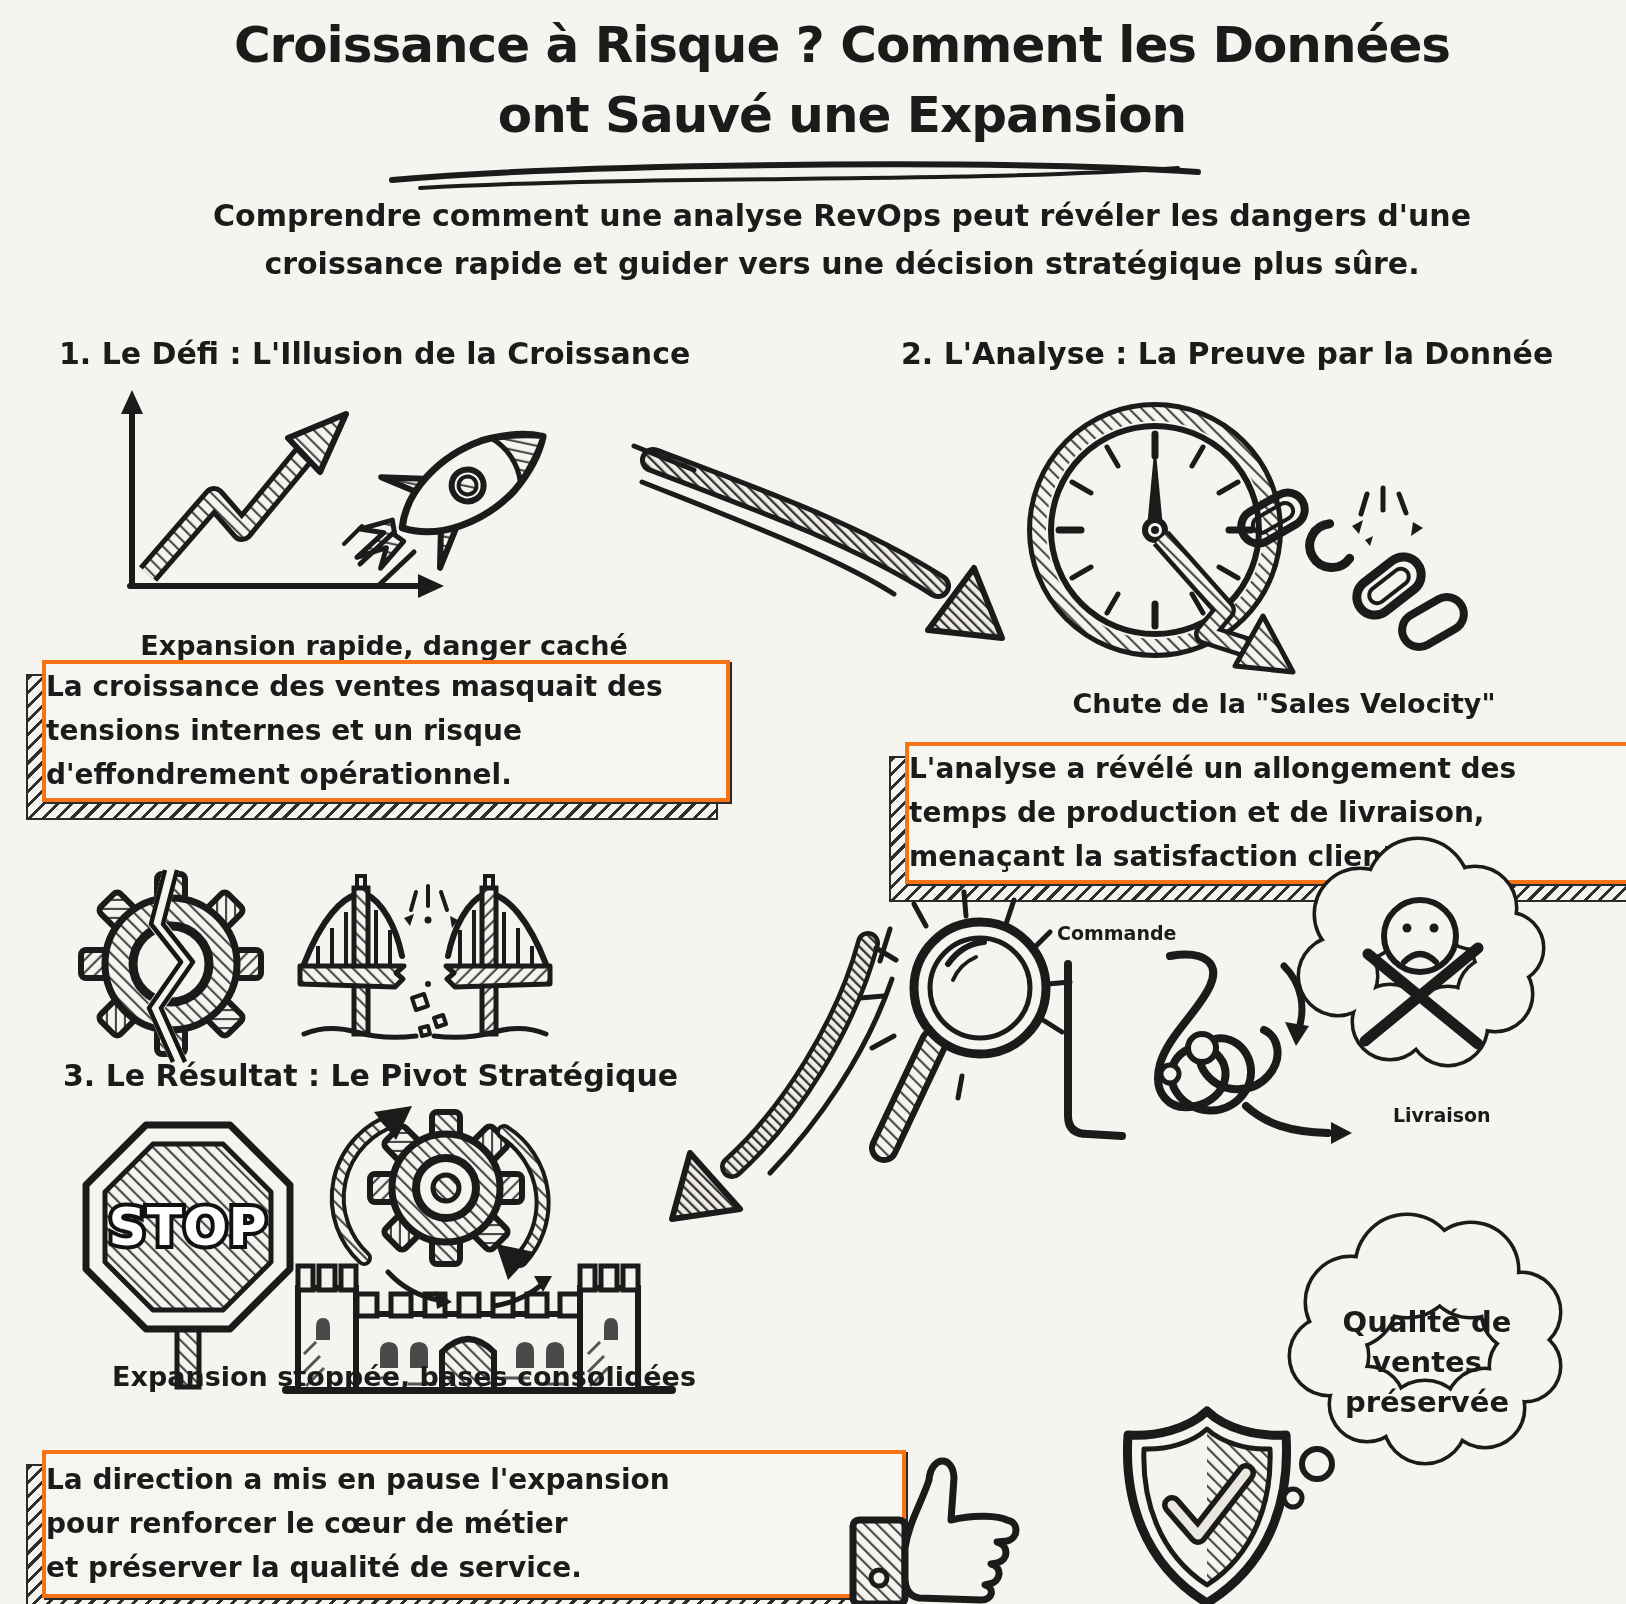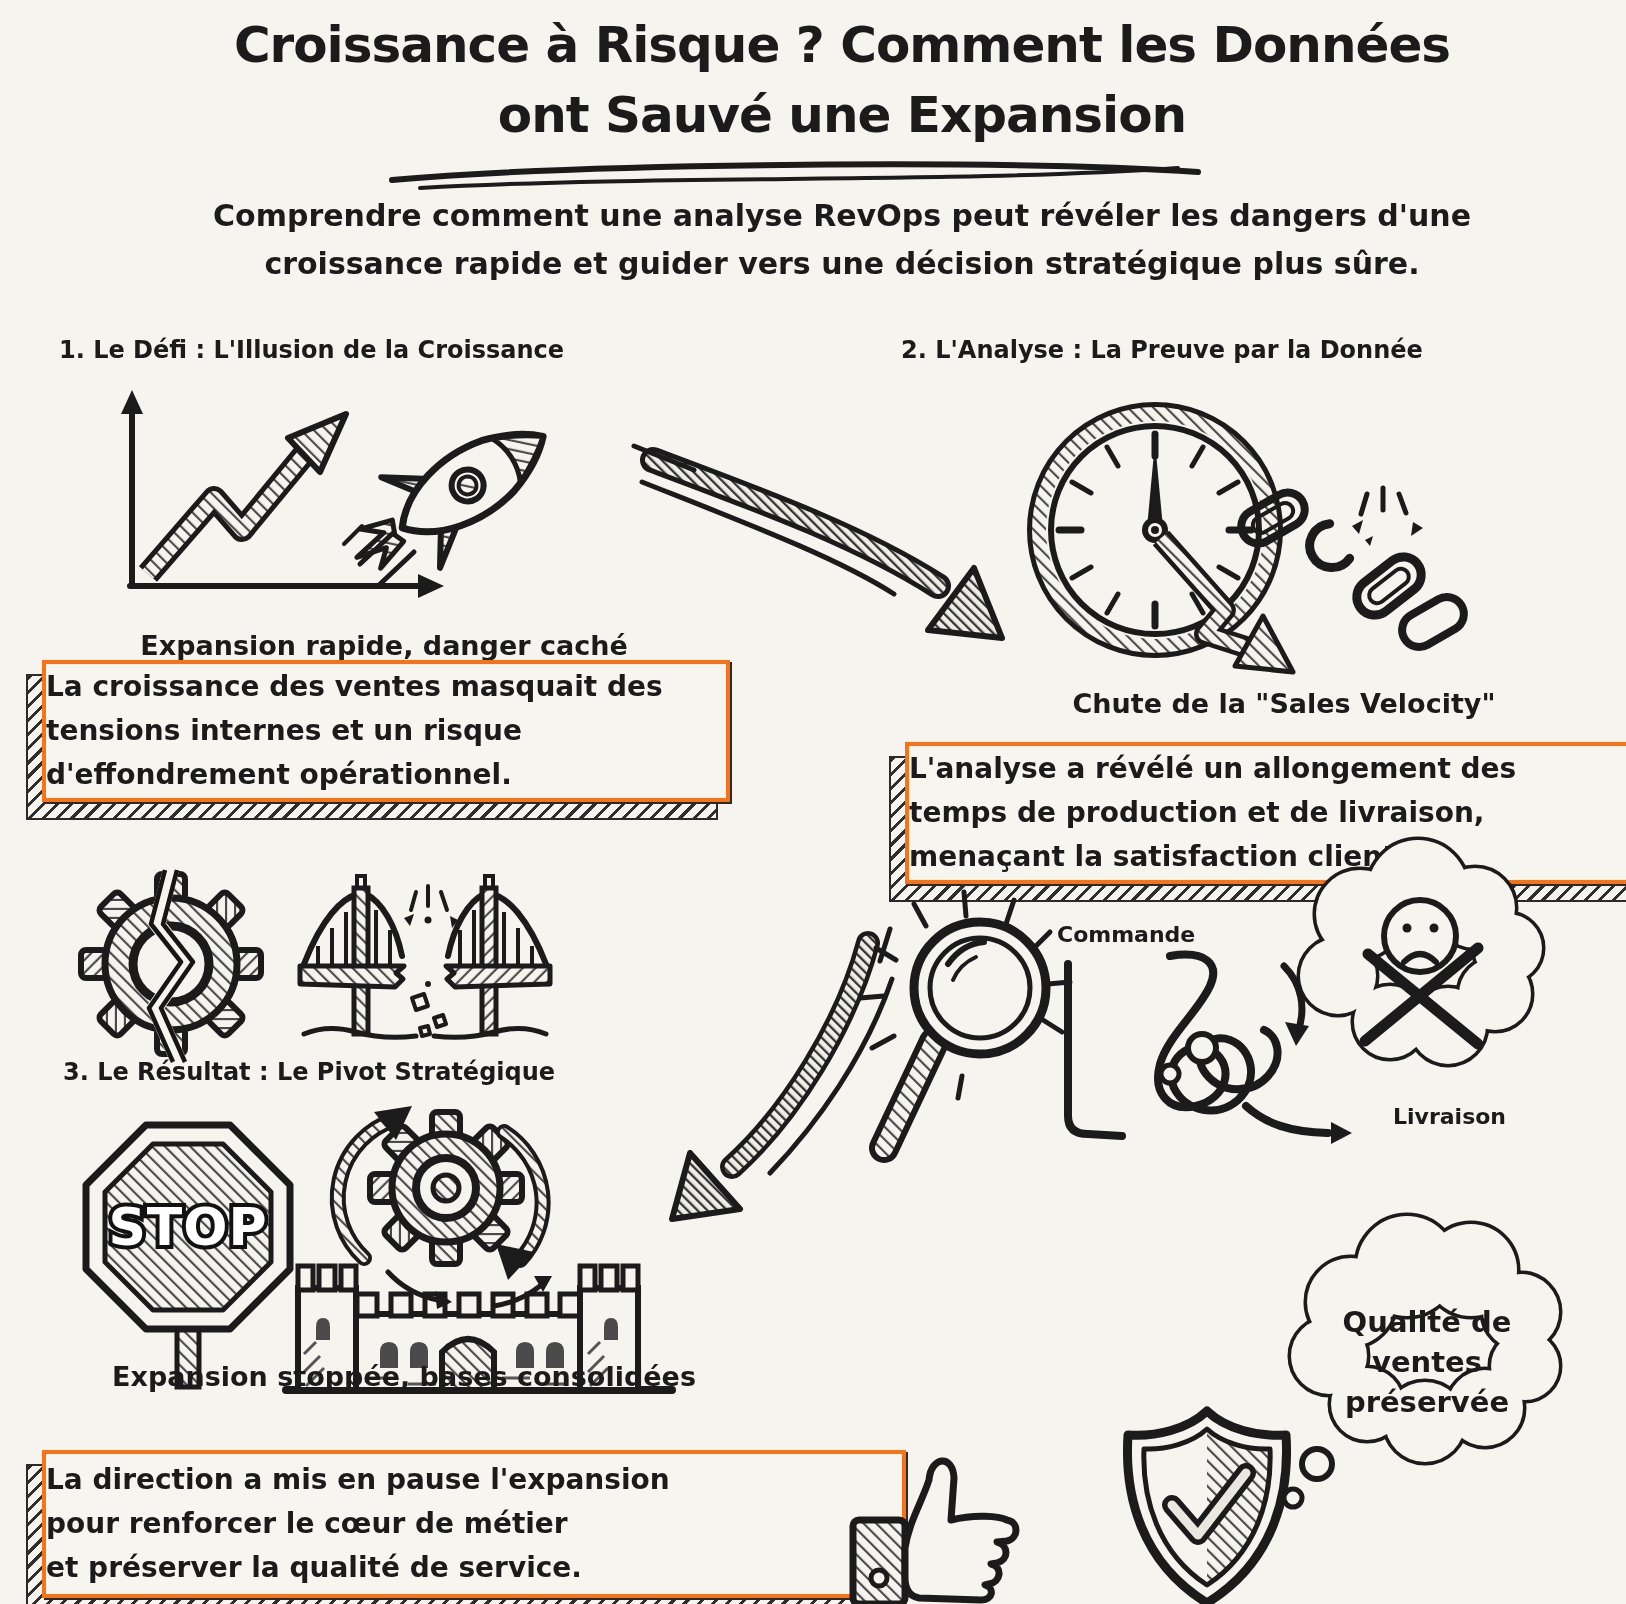--- a/index.html
+++ b/index.html
@@ -5,23 +5,23 @@
   html,body{margin:0;padding:0;background:#e9e7e2;}
   #canvas{
     position:relative;width:1626px;height:1604px;margin:0 auto;
     background:#f6f4ee;overflow:hidden;
     font-family:"DejaVu Sans", sans-serif;color:#1b1b1b;
   }
   .t{position:absolute;white-space:nowrap;padding-left:29px;}
   .center{text-align:center;white-space:normal;}
   .title-line{left:0;width:100%;text-align:center;font-size:50px;font-weight:bold;letter-spacing:-1px;}
   .subtitle-line{left:0;width:100%;text-align:center;font-size:30px;font-weight:bold;}
-  .heading{font-size:24px;font-weight:bold;}
+  .heading{font-size:30px;font-weight:bold;}
   .caption{font-size:27px;font-weight:bold;text-align:center;}
-  .flowlabel{font-size:22px;font-weight:bold;}
+  .flowlabel{font-size:19px;font-weight:bold;}
   .sbox{position:absolute;}
   .sbox-shadow{
     position:absolute;left:-16px;top:14px;width:100%;height:100%;
     border:2px solid #2a2a2a;
     background:repeating-linear-gradient(135deg,#2e2e2e 0 3px,rgba(0,0,0,0) 3px 10px);
   }
   .sbox-face{
     position:absolute;left:0;top:0;right:0;bottom:0;
     background:#f7f5f0;border:4px solid #f97316;
     box-shadow:2px 2px 0 #2a2a2a;

